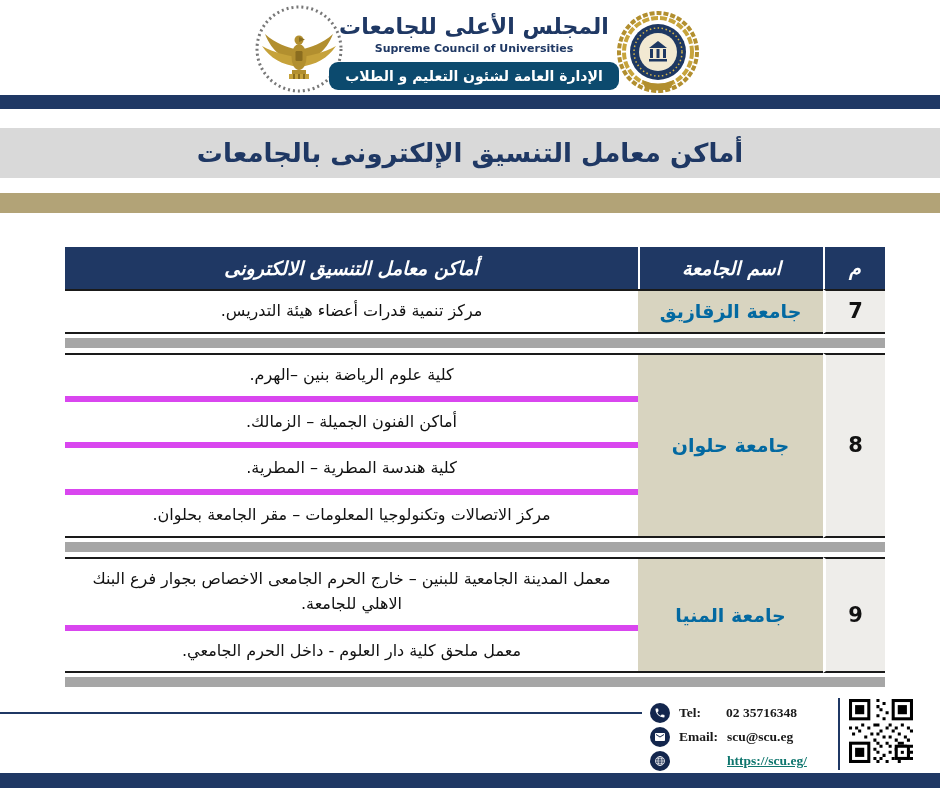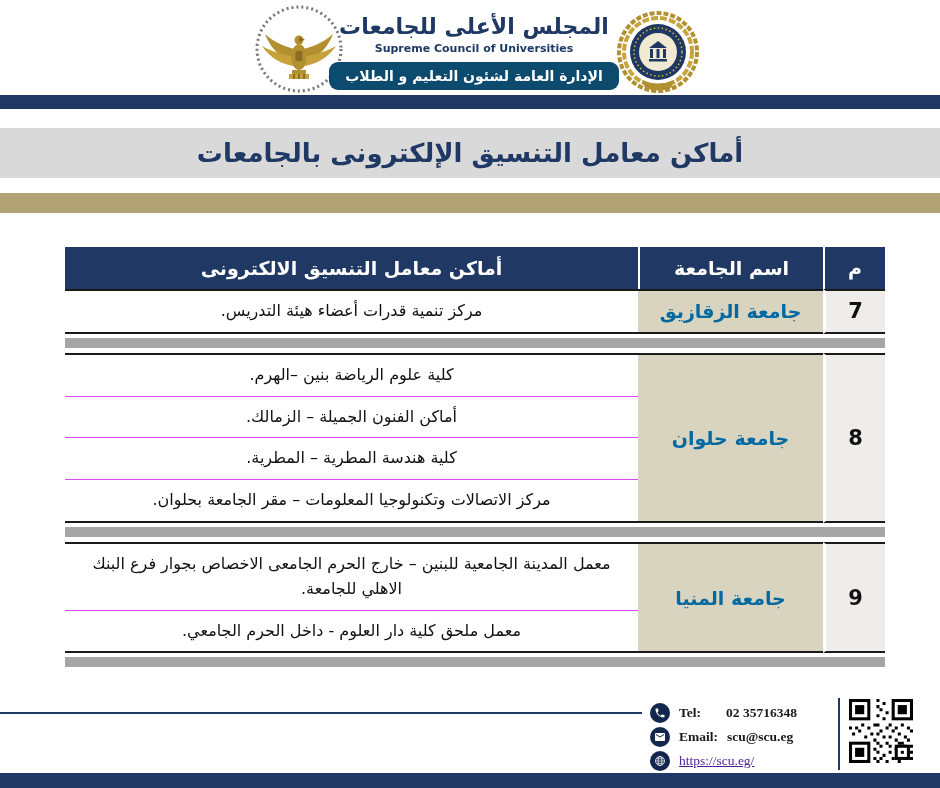--- a/index.html
+++ b/index.html
@@ -30,36 +30,36 @@
     display:flex; align-items:center; justify-content:center;
   }
   .title-text { font-size:26px; font-weight:bold; color:#1f3864; }
   .band-tan { position:absolute; top:193px; left:0; width:940px; height:20px; background:#b2a377; }
 
   
   .table-wrap { position:absolute; top:247px; left:65px; width:820px; }
   table { width:100%; border-collapse:separate; border-spacing:0; direction:rtl; table-layout:fixed; }
   th {
     background:#1f3864; color:#fff; font-weight:bold; font-size:19px;
-    height:38px; padding:2px 6px; text-align:center;
+    height:38px; padding:2px 6px; text-align:center;font-style:italic;
   }
   .th-num { border-left:2px solid #fff; }
   .th-uni { border-left:2px solid #fff; }
   td { vertical-align:middle; text-align:center; }
   td.num {
     background:#eeedea; color:#111; font-weight:bold; font-size:21px;
     border-top:2px solid #1a1a1a; border-bottom:2px solid #1a1a1a; border-left:3px solid #fff;
   }
   td.uni {
     background:#d8d4c0; color:#0369a1; font-weight:bold; font-size:19px;
     border-top:2px solid #1a1a1a; border-bottom:2px solid #1a1a1a; padding:4px 6px;
   }
   td.loc {
     background:#fff; color:#111; font-size:16px; line-height:1.55;
-    padding:8px 14px; height:22px; border-bottom:1px solid #d946ef;
+    padding:8px 14px; height:22px; border-bottom:6px solid #d946ef;
   }
   tr.gf td.loc { border-top:2px solid #1a1a1a; }
   td.loc.ll { border-bottom:2px solid #1a1a1a; }
   td.loc-tall { height:auto; }
   tr.sep td {
     background:#a6a6a6; height:10px; padding:0;
     border-top:4px solid #fff; border-bottom:5px solid #fff;
   }
 
   
@@ -71,21 +71,21 @@
     display:flex; align-items:center; justify-content:center;
   }
   .icon-circle svg { width:12px; height:12px; display:block; }
   .c-label, .c-value {
     font-family:"Liberation Serif","DejaVu Serif",serif;
     font-size:13.5px; font-weight:bold; color:#1a1a1a;
   }
   .c-label { min-width:38px; }
   .web-link {
     font-family:"Liberation Serif","DejaVu Serif",serif;
-    font-size:13.5px; font-weight:normal; color:#4c1d95; text-decoration:underline; cursor:pointer;
+    font-size:13.5px; font-weight:bold; color:#0f766e; text-decoration:underline; cursor:pointer;margin-left:48px;
   }
   .v-rule { position:absolute; left:838px; top:698px; width:2px; height:72px; background:#1f3864; }
   .qr-wrap { position:absolute; left:849px; top:699px; width:64px; height:64px; }
   .bottom-bar { position:absolute; bottom:0; left:0; width:940px; height:15px; background:#1f3864; }
 </style>
 </head>
 <body>
 
 <div class="page">
 

